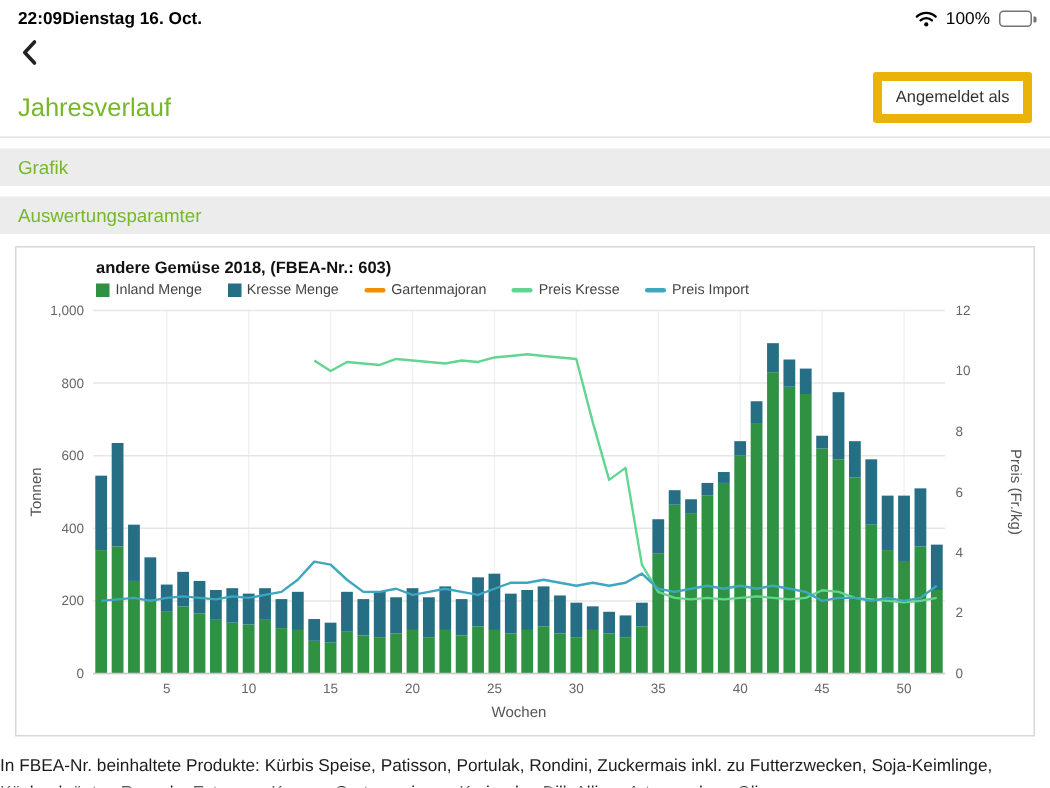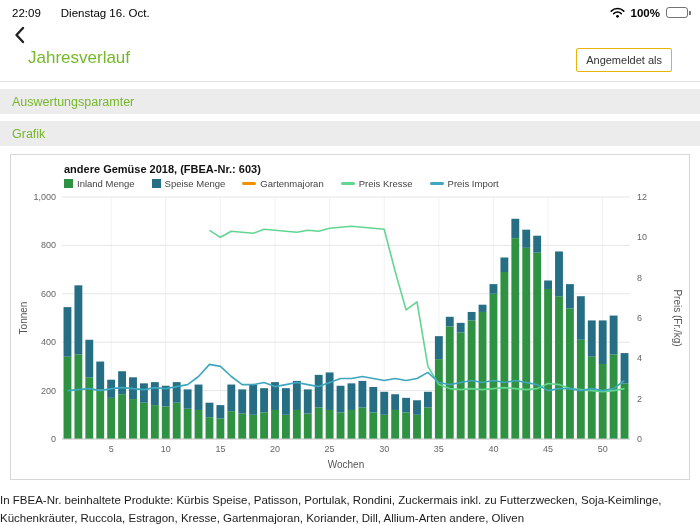--- a/index.html
+++ b/index.html
@@ -1,29 +1,29 @@
 <!DOCTYPE html>
 <html><head>
 <meta charset="utf-8">
 <style>
   *{box-sizing:border-box;margin:0;padding:0}
   html,body{width:700px;height:525px}
   body{font-family:"Liberation Sans",sans-serif;background:#fff;color:#222;overflow:hidden}
 
   .status-bar{display:flex;justify-content:space-between;align-items:center;height:22px;padding:3px 12px 0}
-  .sb-left{display:flex;gap:20px;font-size:11.5px;font-weight:400;color:#000}
-  .sb-right{display:flex;align-items:center;gap:6px;font-size:11.5px;font-weight:700;color:#000}
+  .sb-left{display:flex;gap:0;font-size:11.5px;font-weight:700;color:#000}
+  .sb-right{display:flex;align-items:center;gap:6px;font-size:11.5px;font-weight:400;color:#000}
   .battery{position:relative;width:22px;height:11px;border:1px solid rgba(0,0,0,.55);border-radius:3px;padding:1px}
   .battery .fill{height:100%;width:100%;background:#000;border-radius:1.5px}
   .battery:after{content:"";position:absolute;right:-3.5px;top:2.5px;width:2px;height:4px;background:rgba(0,0,0,.55);border-radius:0 1px 1px 0}
 
   .nav-row{height:24px;display:flex;align-items:center;padding:2px 14px 0}
-  .title-row{display:flex;justify-content:space-between;align-items:flex-start;padding:2px 28px 9px;border-bottom:1px solid #e2e2e2}
+  .title-row{display:flex;justify-content:space-between;align-items:flex-end;padding:2px 12px 9px;border-bottom:1px solid #e2e2e2}
   .page-title{font-size:17px;color:#76b82a;font-weight:400}
-  .login-btn{font-size:11px;padding:5px 9px;background:#fff;border:1px solid #eab308;color:#333;border-radius:2px;cursor:pointer}
+  .login-btn{font-size:11px;padding:5px 9px;background:#fff;border:6px solid #eab308;color:#333;border-radius:2px;cursor:pointer}
 
   .section-bar{height:25px;background:#ececec;color:#76b82a;font-size:12.5px;display:flex;align-items:center;padding:0 12px;margin-top:7px;cursor:pointer}
 
   .chart-panel{margin:8px 10px 12px;border:1px solid #d7d7d7;padding:6px 5px 2px;background:#fff}
   .chart-title{font-size:11px;font-weight:700;margin:2px 0 3px 48px;color:#111}
   .legend{display:flex;gap:17px;align-items:flex-start;margin:0 0 2px 48px;font-size:9.5px;color:#444}
   .legend-item{display:flex;align-items:center;gap:4px;cursor:pointer}
   .lg-rect{width:9px;height:9px;display:inline-block}
   .lg-line{width:14px;height:3px;border-radius:2px;display:inline-block}
 
@@ -55,36 +55,36 @@
       <polyline points="9,2 2.5,9 9,16" fill="none" stroke="#222" stroke-width="2.4" stroke-linecap="round" stroke-linejoin="round"></polyline>
     </svg>
   </div>
 
   <div class="title-row">
     <div class="page-title">Jahresverlauf</div>
     <button class="login-btn">Angemeldet als</button>
   </div>
 
   <div class="section-bar">
+    <span>Grafik</span>
+  </div>
+  <div class="section-bar">
     <span>Auswertungsparamter</span>
-  </div>
-  <div class="section-bar">
-    <span>Grafik</span>
   </div>
 
   <div class="chart-panel">
     <div class="chart-title">andere Gemüse 2018, (FBEA-Nr.: 603)</div>
     <div class="legend" id="legend">
         <span class="legend-item">
           <span class="lg-rect" style="background: rgb(47, 146, 66);"></span>
           <span>Inland Menge</span>
         </span>
         <span class="legend-item">
           <span class="lg-rect" style="background: rgb(38, 110, 132);"></span>
-          <span>Speise Menge</span>
+          <span>Kresse Menge</span>
         </span>
         <span class="legend-item">
           <span class="lg-line" style="background: rgb(242, 143, 0);"></span>
           <span>Gartenmajoran</span>
         </span>
         <span class="legend-item">
           <span class="lg-line" style="background: rgb(98, 214, 144);"></span>
           <span>Preis Kresse</span>
         </span>
         <span class="legend-item">

